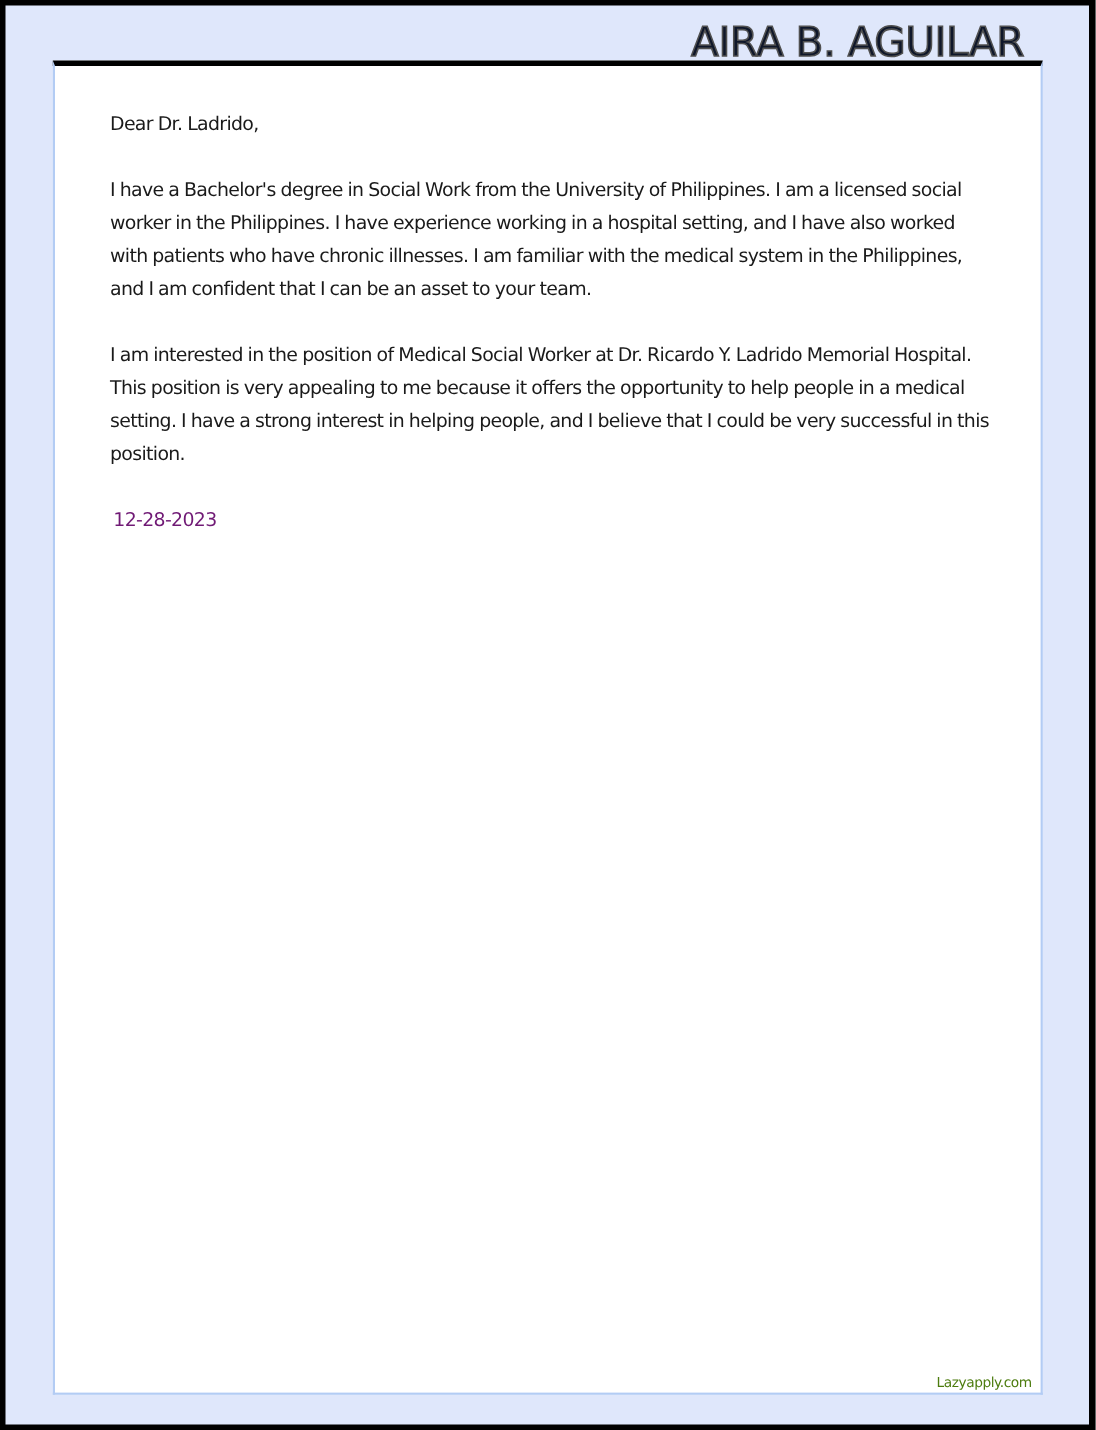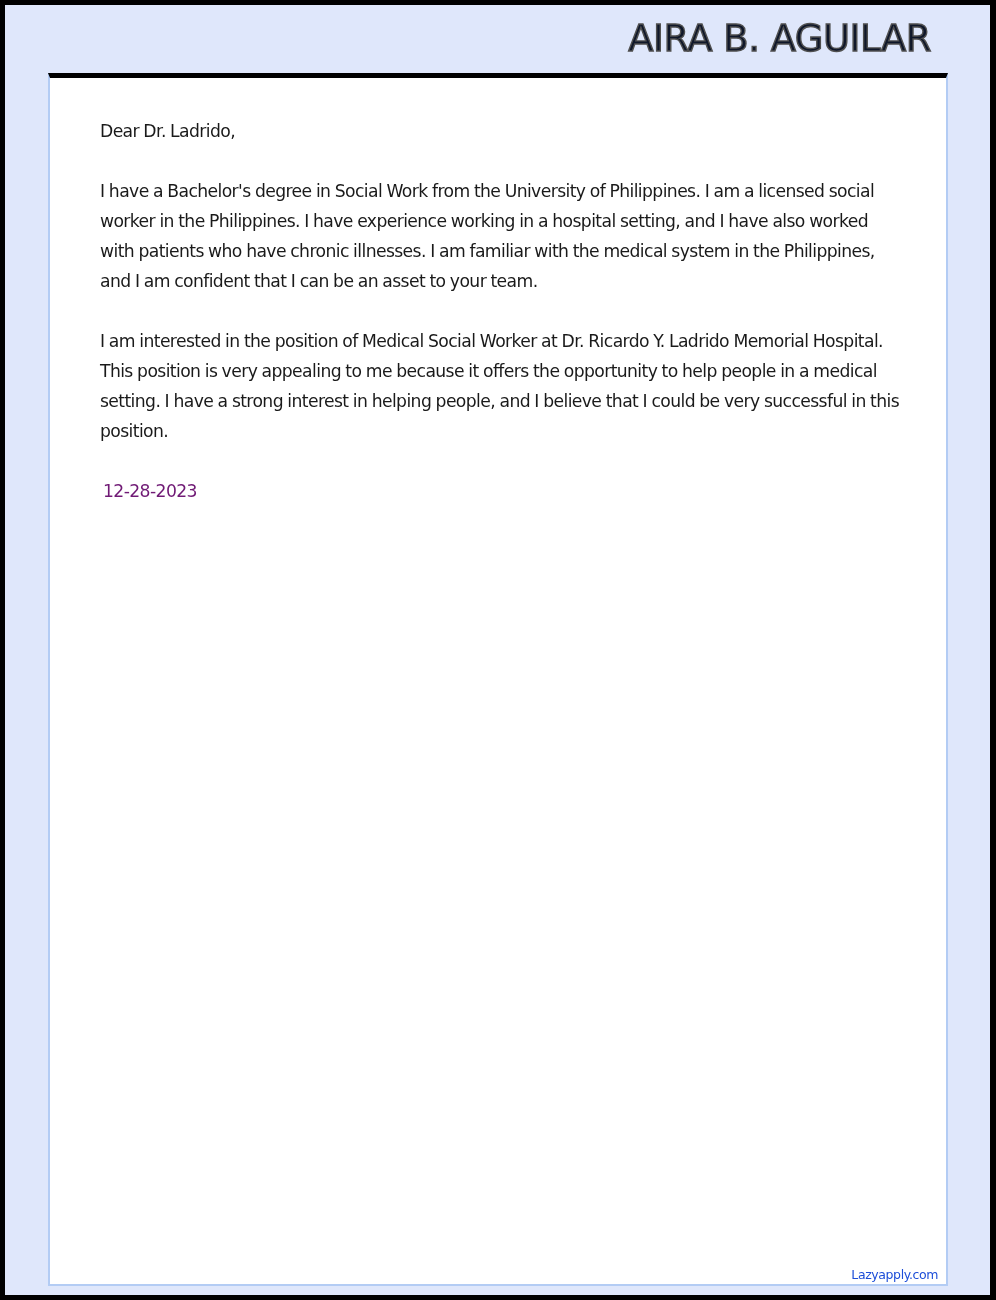--- a/index.html
+++ b/index.html
@@ -30,21 +30,21 @@
       font-size: 37px;
       letter-spacing: -0.5px;
       color: #0f172a;
       -webkit-text-stroke: 1.4px #505050;
       line-height: 44px;
       white-space: nowrap;
     }
     .paper {
       position: absolute;
       left: 43px;
-      top: 68px;
+      top: 50px;
       width: 896px;
       height: 1206px;
       background: #ffffff;
       border-top: 5px solid #000000;
       border-left: 2px solid #b3ccf4;
       border-right: 2px solid #b3ccf4;
       border-bottom: 2px solid #b3ccf4;
     }
     .letter {
       position: absolute;
@@ -68,21 +68,21 @@
       color: #701a75;
       margin: 3px;
     }
     .footer-brand {
       position: absolute;
       right: 8px;
       bottom: 0px;
       font-family: "DejaVu Sans", sans-serif;
       font-size: 12.5px;
       letter-spacing: -0.4px;
-      color: #1d4ed8;
+      color: #4d7c0f;
       line-height: 18px;
     }
   </style>
 </head>
 <body>
 
 <div class="frame">
   <div class="name-header">AIRA B. AGUILAR</div>
 
   <div class="paper">

